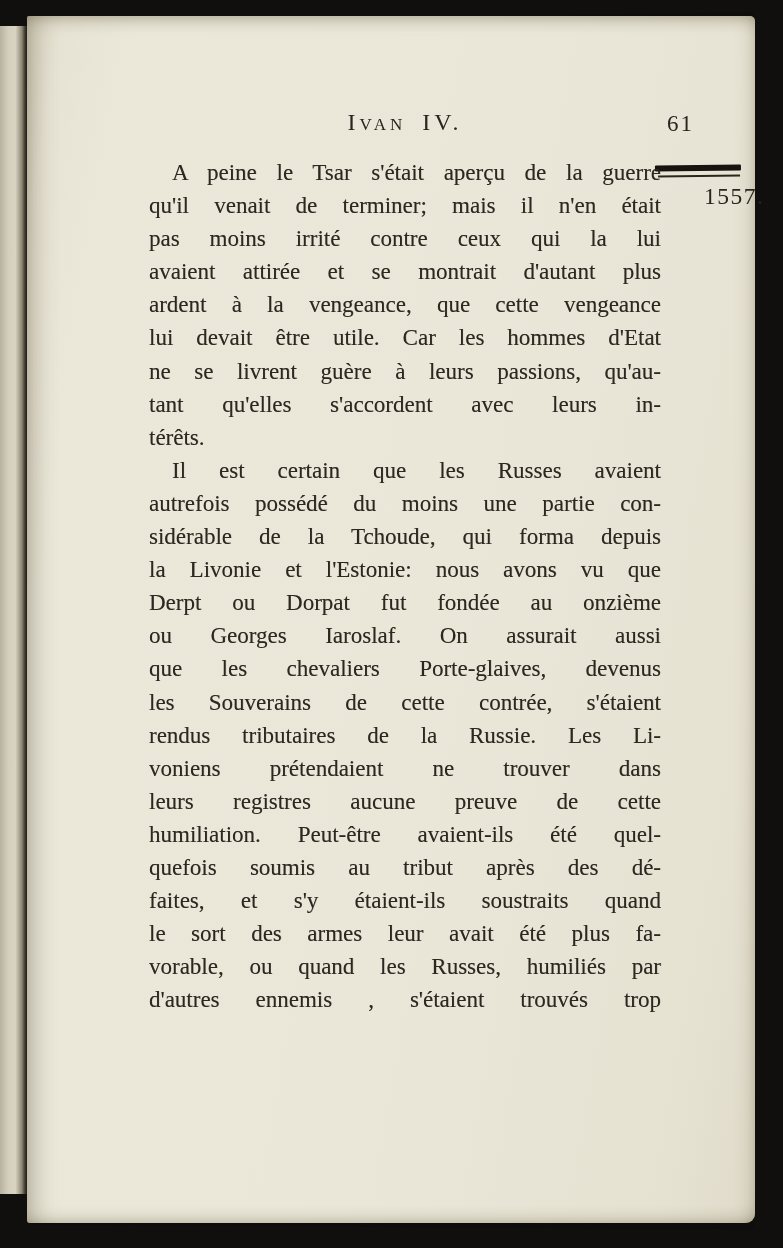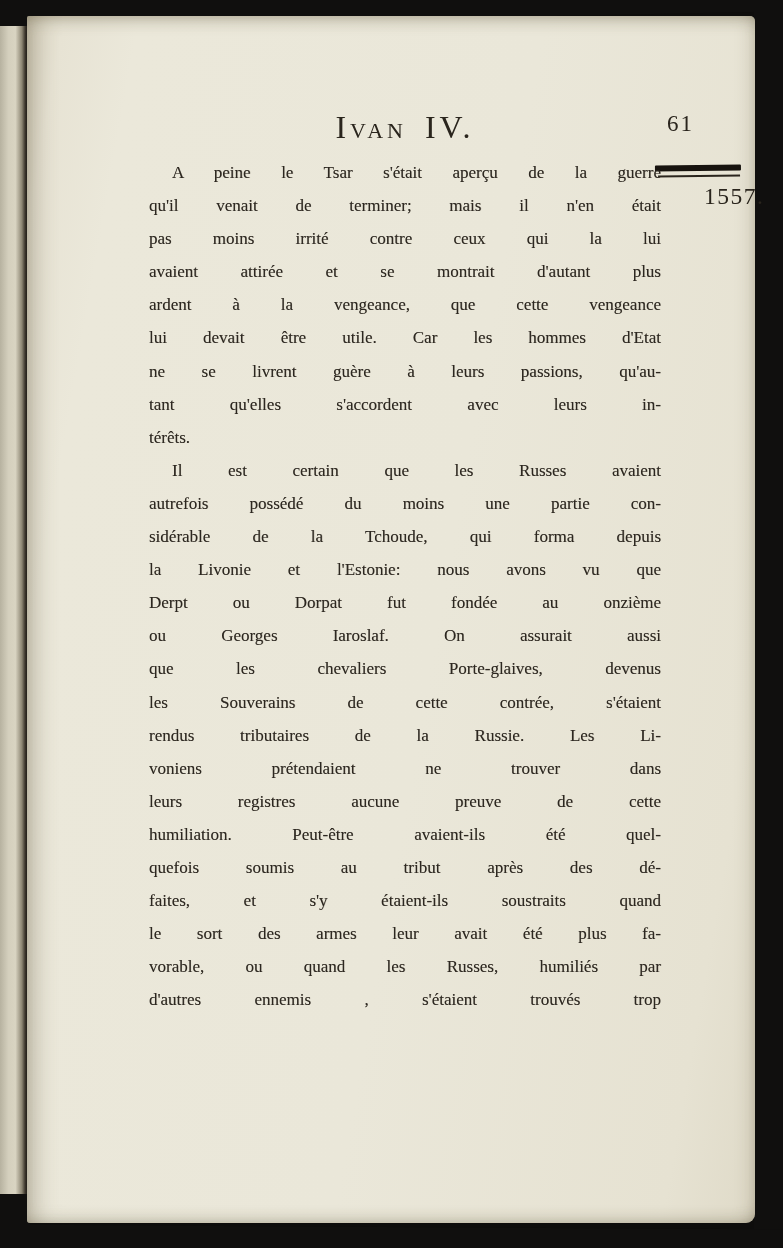--- a/index.html
+++ b/index.html
@@ -37,21 +37,21 @@
       inset -12px 0 20px -13px rgba(95,85,58,.38),
       inset 0 14px 18px -14px rgba(95,85,58,.42),
       inset 0 -12px 18px -14px rgba(95,85,58,.35);
     border-radius:2px 5px 9px 3px;
   }
   
   .running-head{
     position:absolute;left:122px;top:93px;width:512px;
     text-align:center;
     font-variant:small-caps;
-    font-size:32px;letter-spacing:4px;word-spacing:6px;
+    font-size:24px;letter-spacing:4px;word-spacing:6px;
     color:#2a251d;
   }
   .folio{
     position:absolute;left:640px;top:95px;width:60px;
     font-size:23px;letter-spacing:2px;color:#2a251d;
   }
   
   .sidenote-rule{
     position:absolute;left:628px;top:149px;width:86px;height:15px;
     transform:rotate(-.6deg);
@@ -61,21 +61,21 @@
   .sidenote-year{
     position:absolute;left:641px;top:167px;
     font-size:23.5px;letter-spacing:1.5px;color:#2a251d;margin-left:36px;
   }
   
   .body-text{
     position:absolute;left:122px;top:140px;width:512px;
     color:#2c2720;
   }
   .line{
-    height:33.1px;line-height:33.1px;font-size:17px;
+    height:33.1px;line-height:33.1px;font-size:23px;
     text-align:justify;text-align-last:justify;
     white-space:nowrap;
     text-shadow:.3px .3px .4px rgba(45,38,26,.35);
   }
   .line.no-just{text-align-last:left;}
   .line.indent{padding-left:23px;}
   .paragraph{margin:0;}
 </style>
 </head>
 <body>

